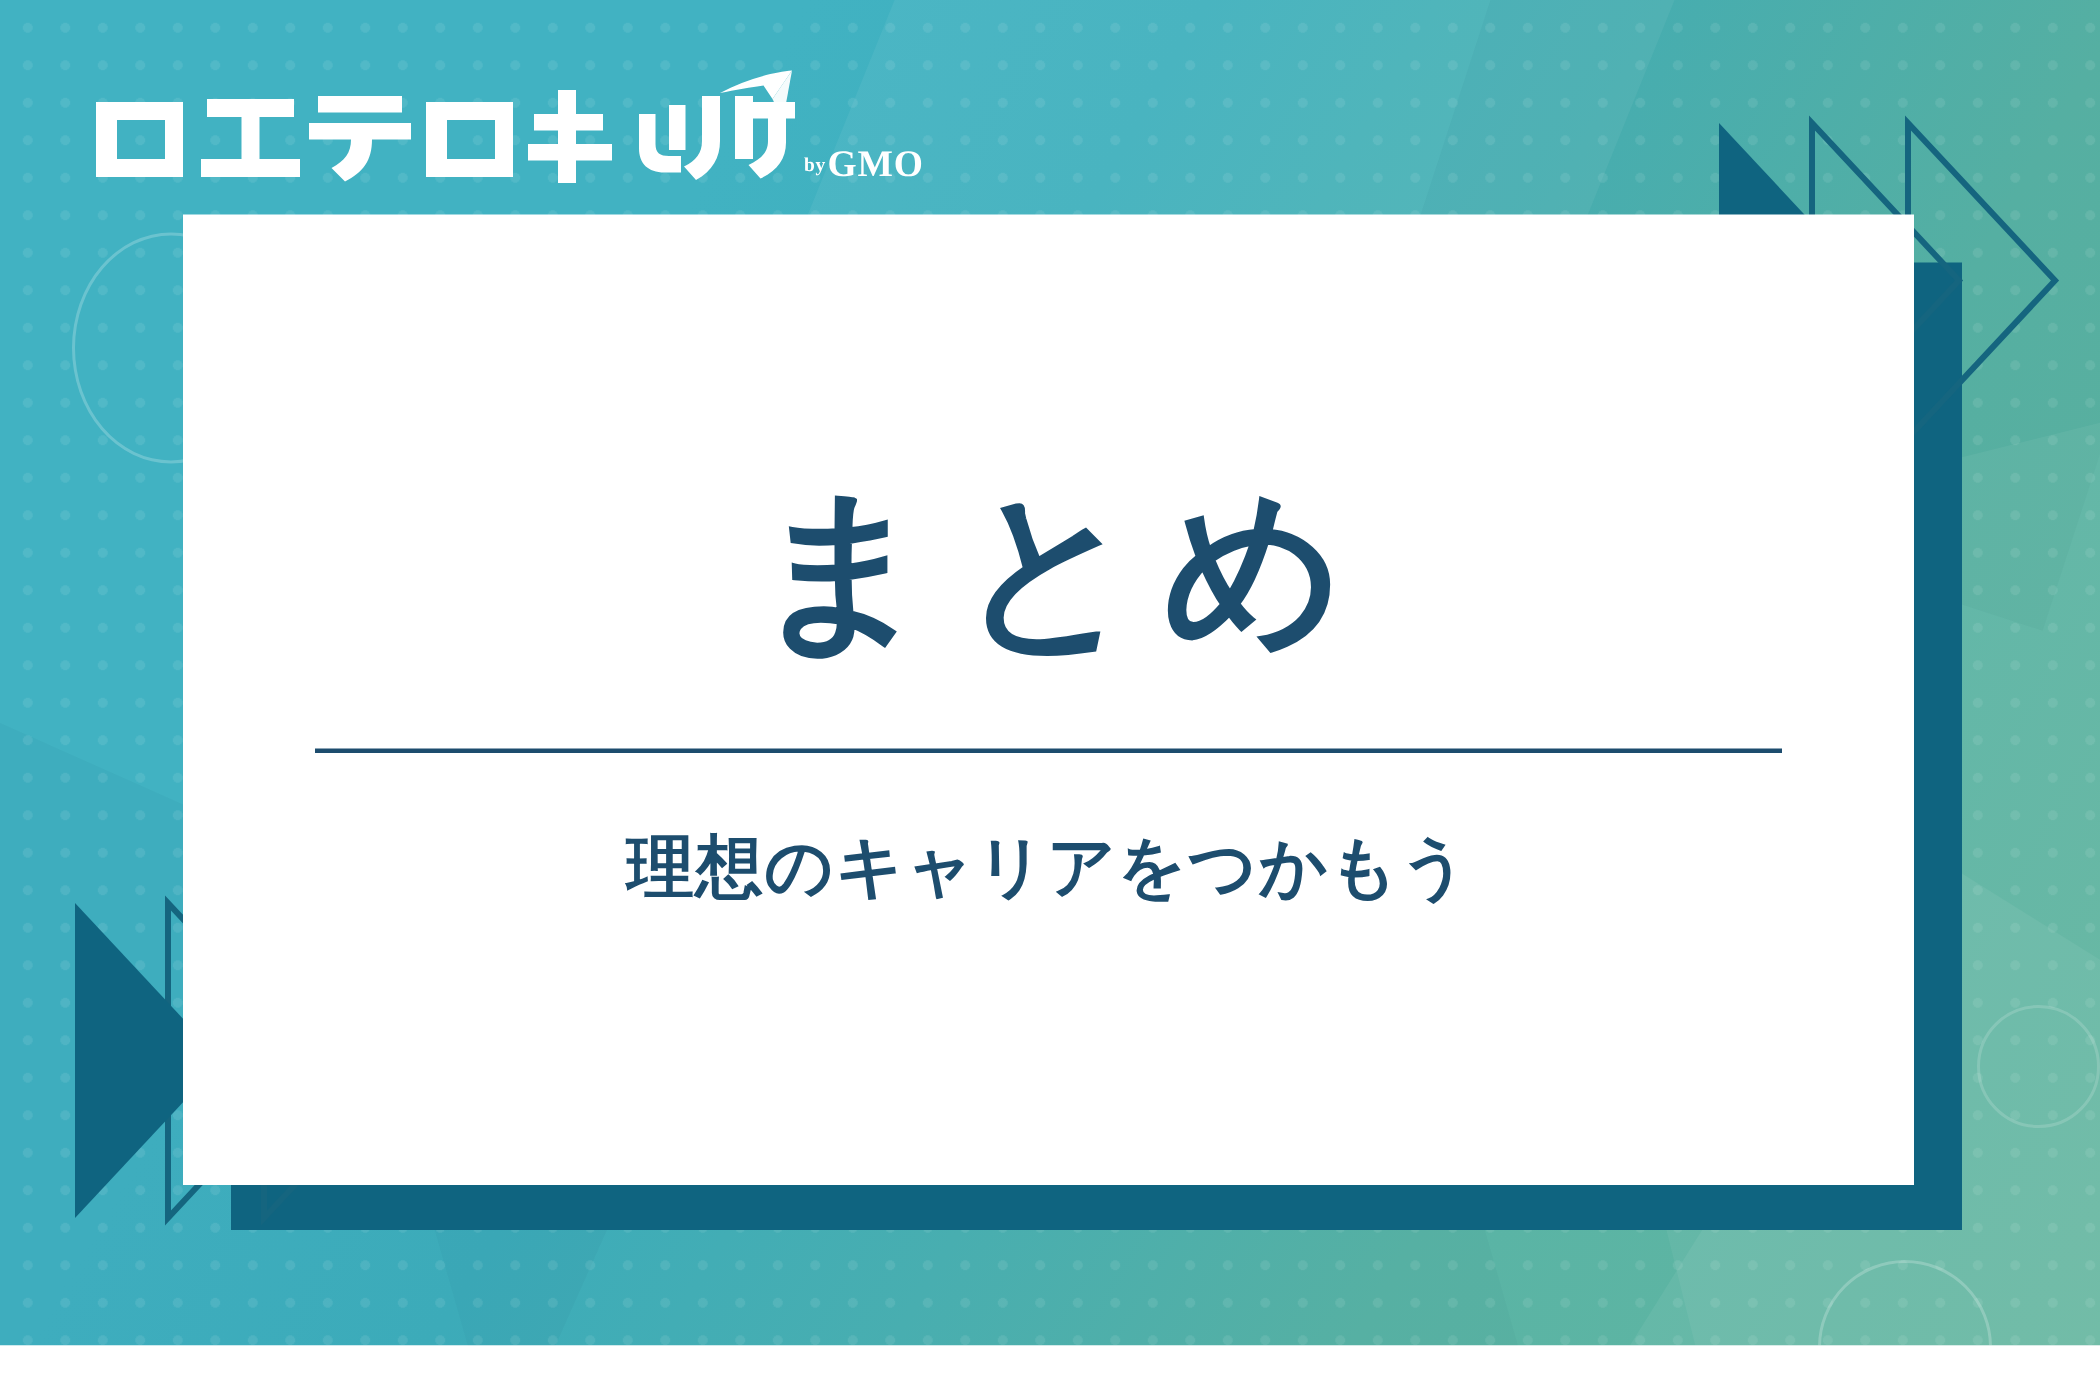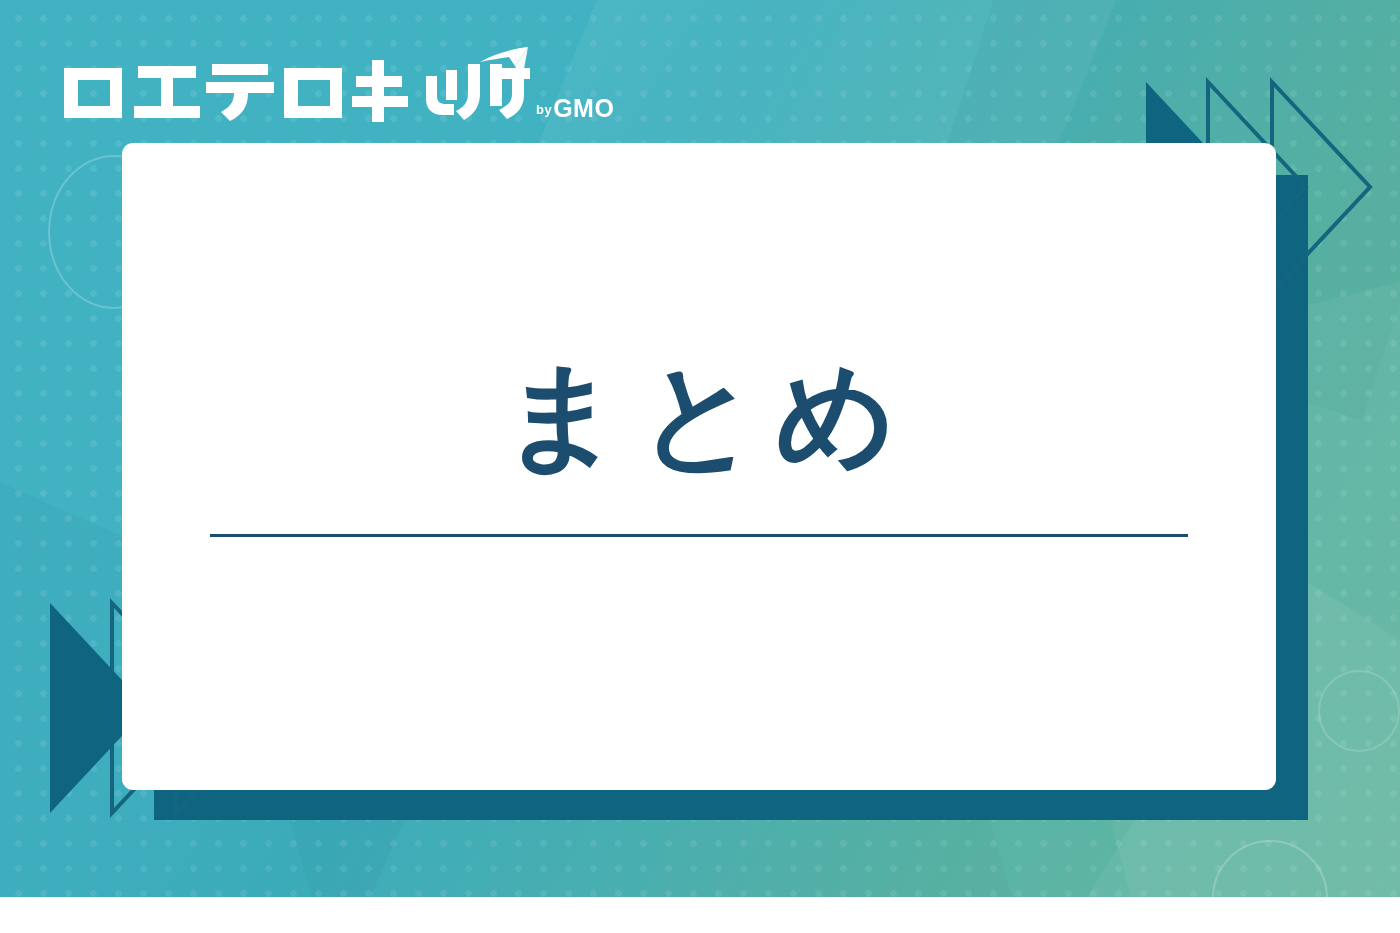--- a/index.html
+++ b/index.html
@@ -7,21 +7,21 @@
     margin: 0;
     padding: 0;
     background: #ffffff;
   }
 
   .slide {
     position: relative;
     width: 1400px;
     height: 897px;
     overflow: hidden;
-    font-family: Liberation Sans, sans-serif;
+    font-family: Liberation Serif, serif;
     background: linear-gradient(120deg, #41b2c2 0%, #41b2c2 28%, #3fb0bd 42%, #4bb2b3 58%, #59b4a6 74%, #62b59e 100%);
   }
 
   
   .bg-layer {
     position: absolute;
     inset: 0;
     pointer-events: none;
   }
 
@@ -136,21 +136,20 @@
     left: 122px;
     top: 143px;
     width: 1154px;
     height: 647px;
     background: #ffffff;
     z-index: 5;
     display: flex;
     flex-direction: column;
     align-items: center;
     justify-content: center;
-    border-radius: 11px;
   }
 
   .card-inner {
     width: 978px;
     display: flex;
     flex-direction: column;
     align-items: center;
   }
 
   .page-title {
@@ -249,17 +248,18 @@
     </svg>
   </div>
 
   <div class="card-accent"></div>
 
   <div class="card">
     <div class="card-inner">
       <h1 class="page-title">まとめ</h1>
       <div class="divider"></div>
       <p class="subtitle">
+        <span class="subtitle-line">理想のキャリアをつかもう</span>
       </p>
     </div>
   </div>
 
 </div>
 
 </body></html>

